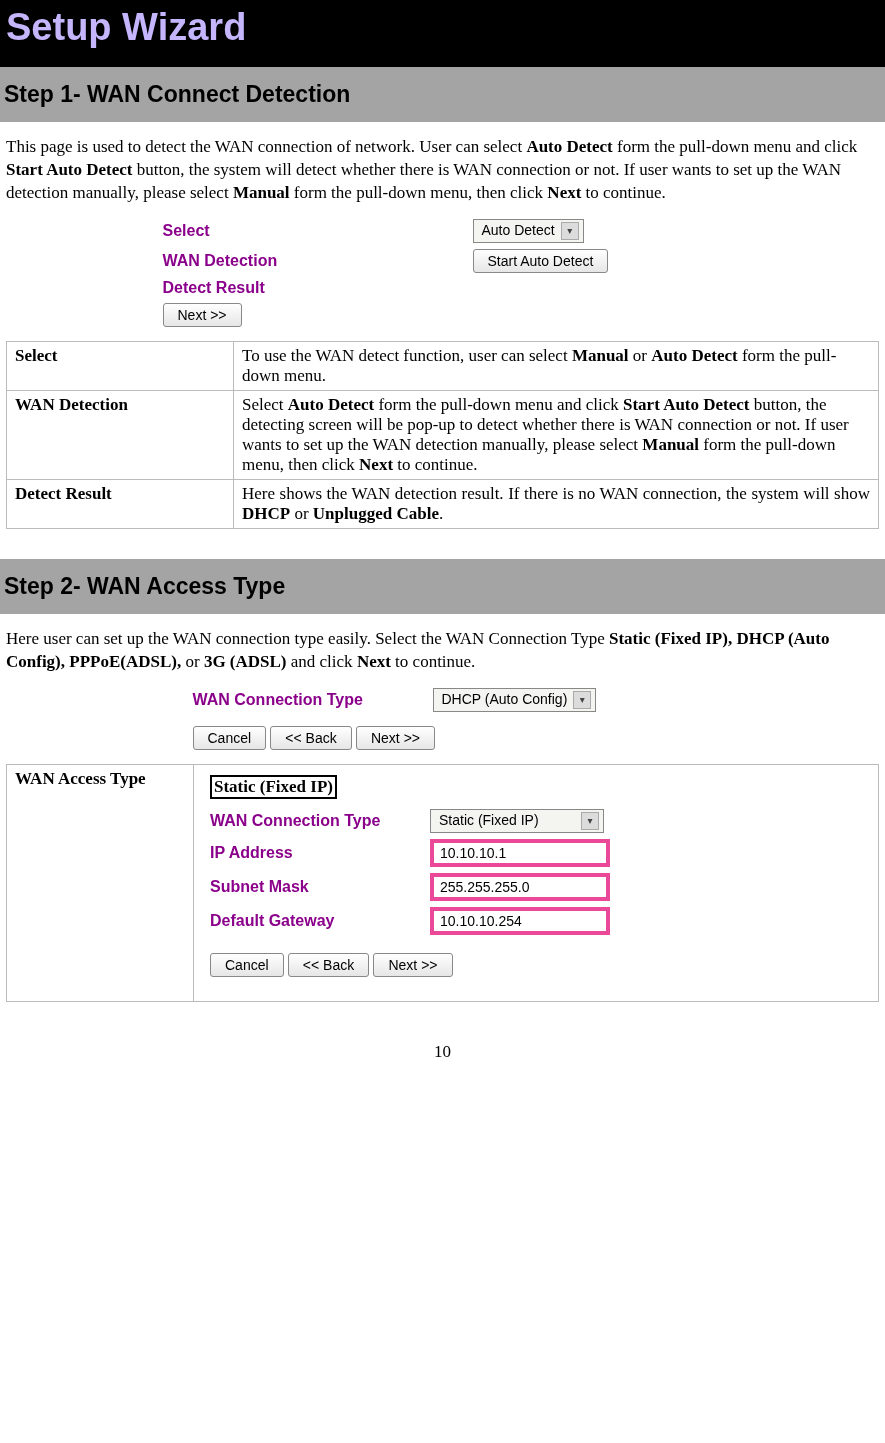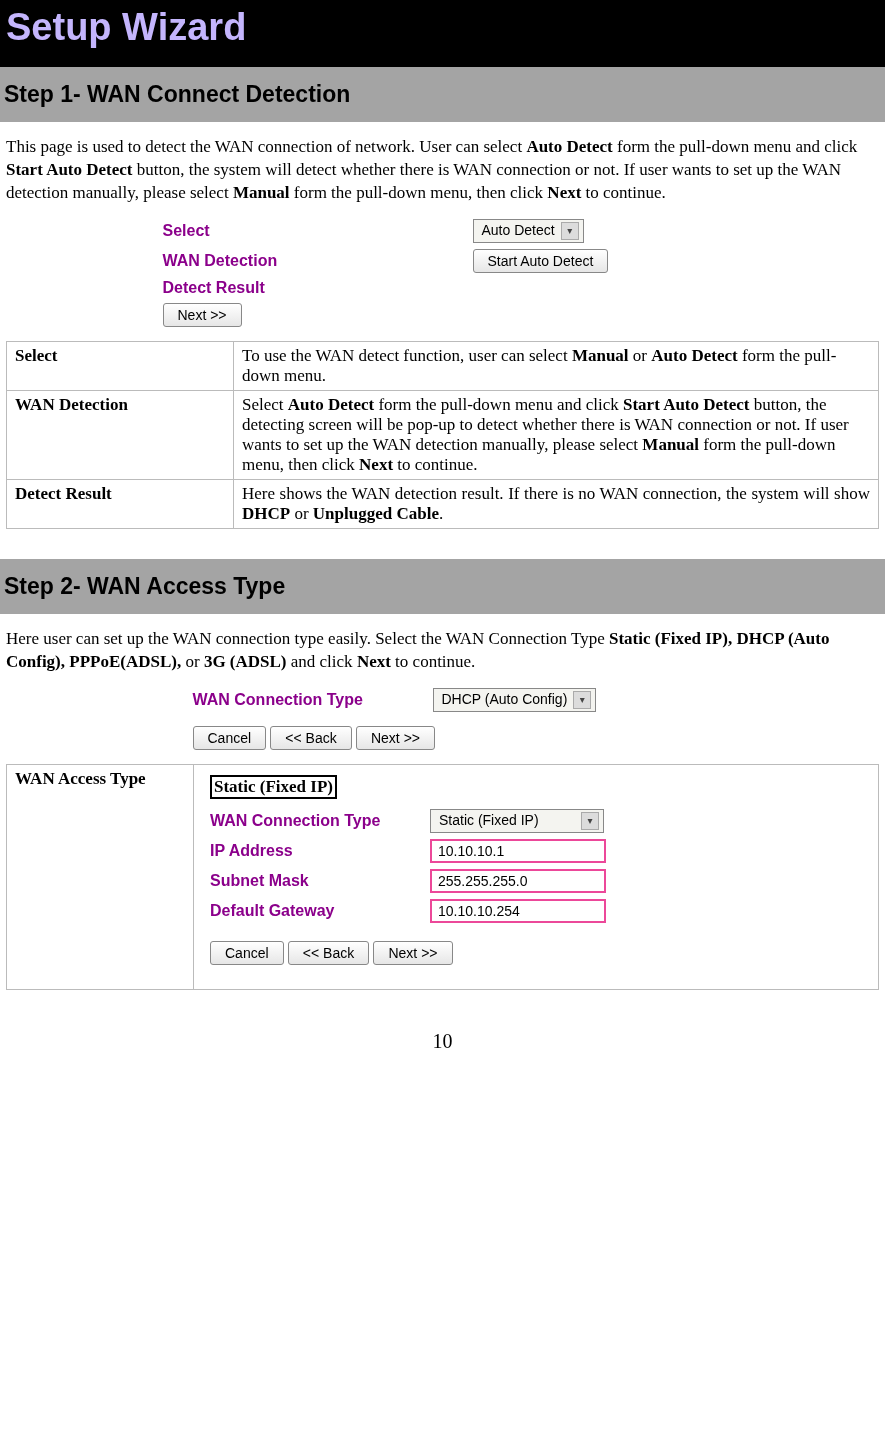--- a/index.html
+++ b/index.html
@@ -89,21 +89,21 @@
   .ui-btn {
     display: inline-block;
     border: 1px solid #888;
     border-radius: 3px;
     background: linear-gradient(#fff, #e6e6e6);
     font-family: Arial, sans-serif;
     font-size: 14px;
     padding: 3px 14px;
   }
   .ui-input {
-    border: 2px solid #ec4899;
+    border: 4px solid #ec4899;
     background: #fff;
     font-family: Arial, sans-serif;
     font-size: 14px;
     padding: 2px 6px;
     width: 160px;
   }
   .btn-row {
     margin: 14px 0;
   }
   .btn-row .ui-btn {
@@ -119,21 +119,21 @@
     padding: 10px 16px;
   }
   .inner-ui-block .ui-row .ui-lbl {
     width: 220px;
   }
   .inner-ui-block .btn-row {
     margin-top: 18px;
   }
   .page-number {
     text-align: center;
-    font-size: 20px;
+    font-size: 17px;
     margin-top: 40px;
   }
 </style>
 </head>
 <body>
 
 <div class="page-title">Setup Wizard</div>
 
 <div class="step-title">Step 1- WAN Connect Detection</div>
 

